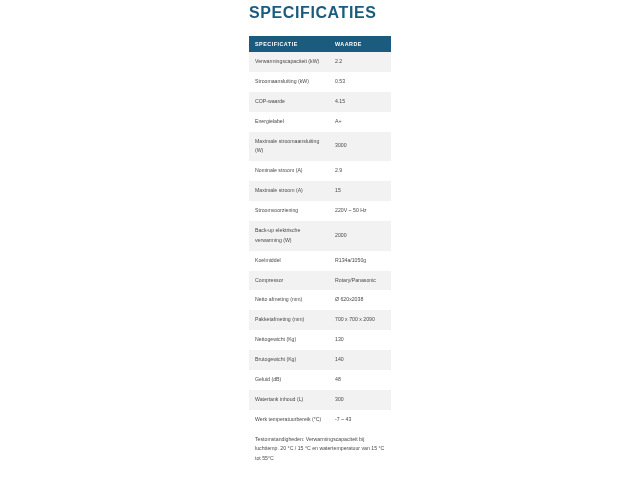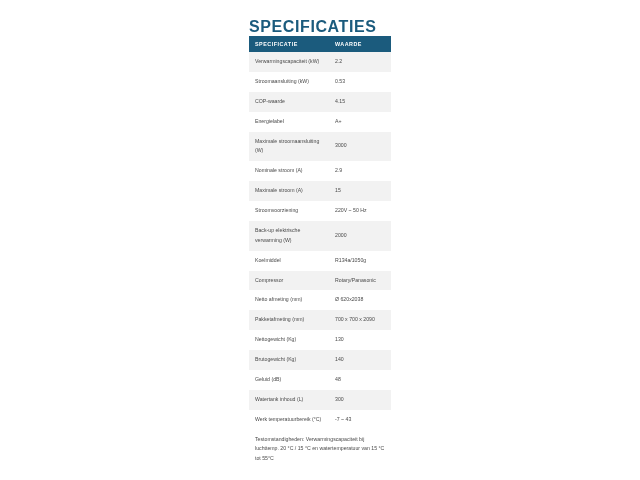--- a/index.html
+++ b/index.html
@@ -19,21 +19,20 @@
   }
   .title {
     position: absolute;
     left: 249px;
     top: 4px;
     font-size: 16px;
     font-weight: bold;
     letter-spacing: 0.6px;
     color: #1b5b7d;
     font-family: "Liberation Sans", sans-serif;
-    margin-top: 14px;
   }
   .spec-table {
     position: absolute;
     left: 249px;
     top: 36px;
     width: 142px;
     border-collapse: collapse;
     table-layout: fixed;
   }
   .spec-table col.c1 { width: 80px; }

